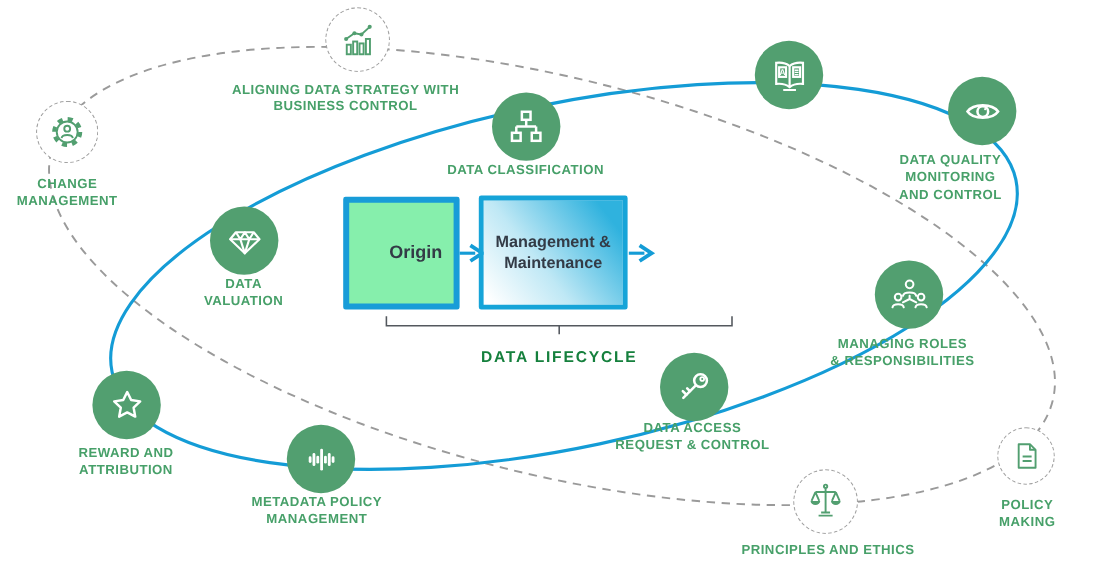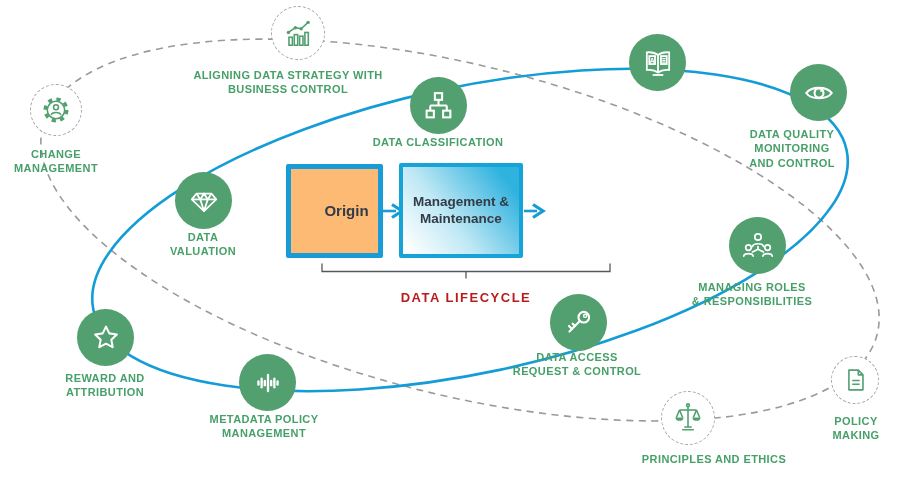--- a/index.html
+++ b/index.html
@@ -17,29 +17,29 @@
   .node svg{display:block;}
   .nlabel{
     position:absolute;transform:translateX(-50%);
     color:#47A069;font-size:11px;font-weight:bold;letter-spacing:0.4px;line-height:1.3;
     text-align:center;white-space:pre-line;
   }
   .box{
     position:absolute;display:flex;align-items:center;justify-content:center;text-align:center;
     font-weight:bold;color:#333B46;box-sizing:border-box;white-space:pre-line;line-height:1.25;
   }
-  .box.origin{background:#fdba74;border:5px solid #189CD8;border-radius:2px;font-size:15px;padding-left:24px;}
+  .box.origin{background:#86efac;border:5px solid #189CD8;border-radius:2px;font-size:15px;padding-left:24px;}
   .box.mgmt{
     border:4px solid #16A4D8;border-radius:2px;font-size:13.5px;
     background:linear-gradient(52deg,#ffffff 4%,#bfe8f5 40%,#2FB2DE 88%);
   }
   .box.value{background:#1095C6;border-radius:5px;font-size:14px;}
   .caption{
     position:absolute;transform:translateX(-50%);
-    color:#b91c1c;font-size:13px;font-weight:bold;letter-spacing:1.5px;white-space:nowrap;
+    color:#15803d;font-size:13px;font-weight:bold;letter-spacing:1.5px;white-space:nowrap;
   }
 </style>
 </head>
 <body>
 
 <div class="canvas">
 
   <svg class="underlay" width="911" height="480" viewBox="0 0 911 480">
 
     <ellipse cx="460" cy="230" rx="430" ry="165" transform="rotate(14 460 230)" fill="none" stroke="#9A9A9A" stroke-width="1.6" stroke-dasharray="7 5.5"></ellipse>
@@ -219,16 +219,16 @@
   <div class="nlabel" style="left:203px;top:230px;">DATA
 VALUATION</div>
   <div class="nlabel" style="left:752px;top:280px;">MANAGING ROLES
 &amp; RESPONSIBILITIES</div>
   <div class="nlabel" style="left:105px;top:371px;">REWARD AND
 ATTRIBUTION</div>
   <div class="nlabel" style="left:264px;top:412px;">METADATA POLICY
 MANAGEMENT</div>
   <div class="nlabel" style="left:577px;top:350px;">DATA ACCESS
 REQUEST &amp; CONTROL</div>
-  <div class="nlabel" style="left:690px;top:452px;margin-left:24px;">PRINCIPLES AND ETHICS</div>
+  <div class="nlabel" style="left:690px;top:452px;">PRINCIPLES AND ETHICS</div>
   <div class="nlabel" style="left:856px;top:414px;">POLICY MAKING</div>
 
 </div>
 
 </body></html>

